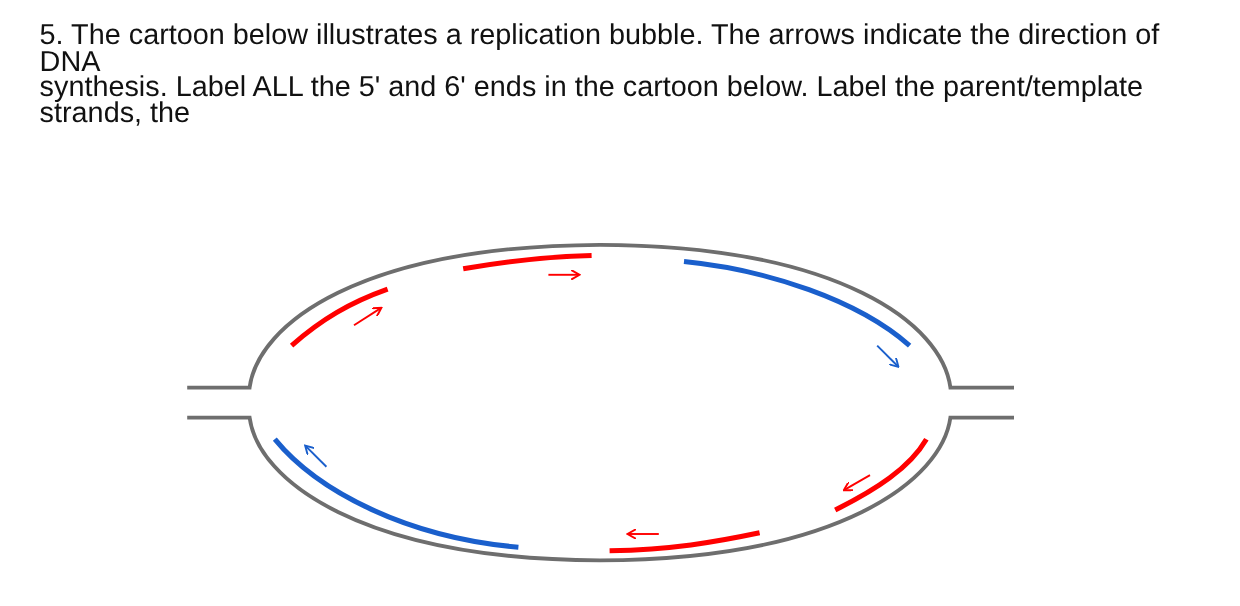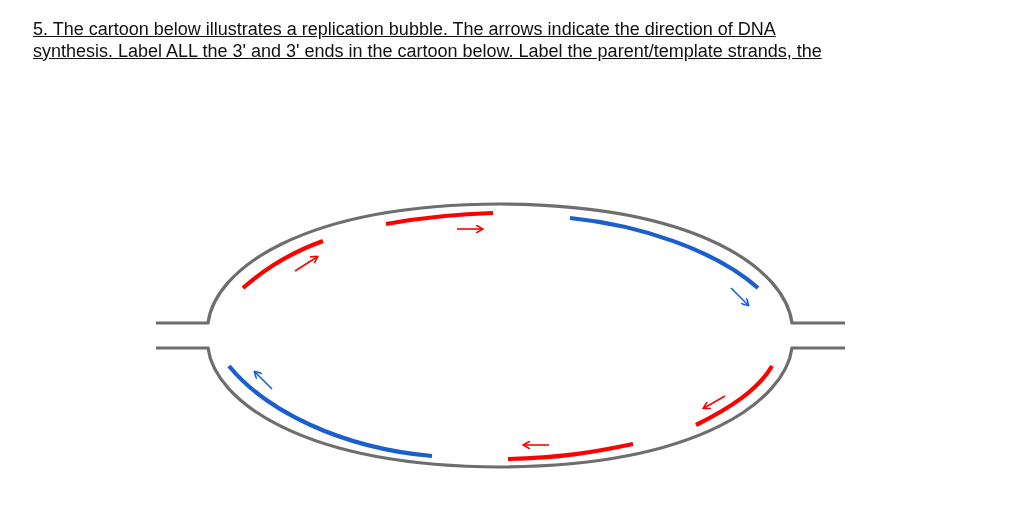--- a/index.html
+++ b/index.html
@@ -1,26 +1,26 @@
 <!DOCTYPE html>
 <html><head>
 <meta charset="utf-8">
 <style>
   html, body { margin:0; padding:0; background:#ffffff; }
   body { width:1033px; height:505px; position:relative; overflow:hidden; font-family:"Liberation Sans", sans-serif; }
-  .question { position:absolute; left:33px; top:19px; width:980px; font-size:18px; line-height:21.5px; color:#111111;text-decoration:underline; }
+  .question { position:absolute; left:33px; top:19px; width:980px; font-size:24px; line-height:21.5px; color:#111111; }
   .question p { margin:0; }
   svg.diagram { position:absolute; left:0; top:0; }
 </style>
 </head>
 <body>
 
 <div class="question">
   <p>5. The cartoon below illustrates a replication bubble. The arrows indicate the direction of DNA</p>
-  <p>synthesis. Label ALL the 3' and 3' ends in the cartoon below. Label the parent/template strands, the</p>
+  <p>synthesis. Label ALL the 5' and 6' ends in the cartoon below. Label the parent/template strands, the</p>
 </div>
 
 <svg class="diagram" width="1033" height="505" viewBox="0 0 1033 505">
   <defs>
     <marker id="arrRed" markerWidth="8" markerHeight="8" refX="6" refY="4" orient="auto" markerUnits="userSpaceOnUse">
       <path d="M0,0 L7,4 L0,8" fill="none" stroke="#ff0000" stroke-width="1.6"></path>
     </marker>
     <marker id="arrBlue" markerWidth="8" markerHeight="8" refX="6" refY="4" orient="auto" markerUnits="userSpaceOnUse">
       <path d="M0,0 L7,4 L0,8" fill="none" stroke="#1a5fcc" stroke-width="1.6"></path>
     </marker>

